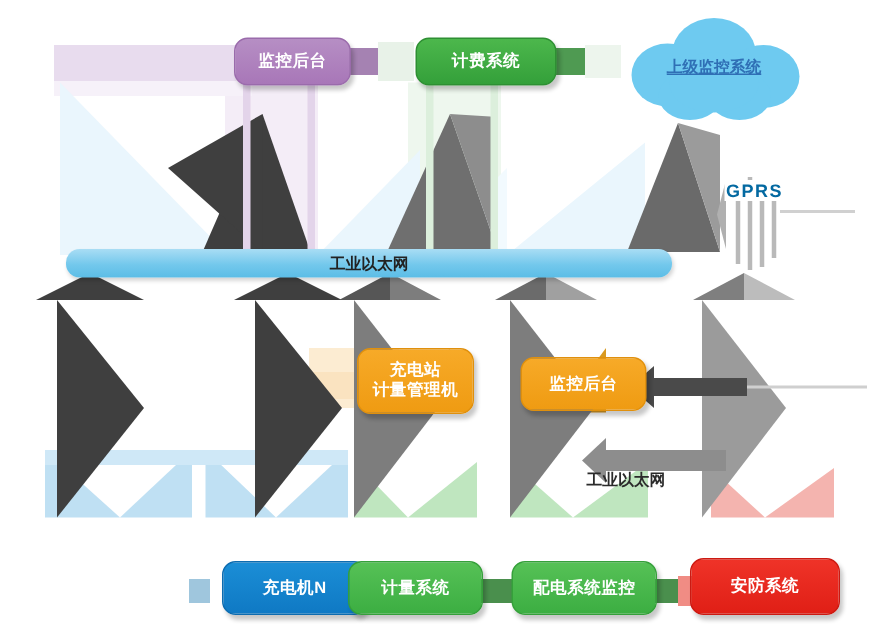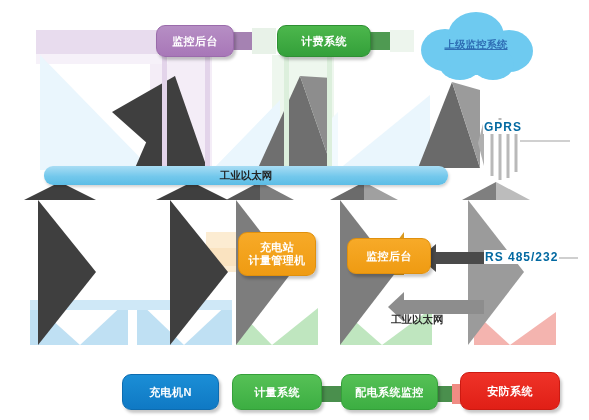--- a/index.html
+++ b/index.html
@@ -178,26 +178,25 @@
     <span class="lbl">充电站
 计量管理机</span>
   </div>
 
   <div class="node n-orange" style="left:347px;top:238px;width:82px;height:34px;">
     <span class="lbl">监控后台</span>
   </div>
 
   <div class="tag" style="left:483px;top:120px;">GPRS</div>
 
-  <div class="tag" style="left:484px;top:250px;">RS 485/232</div>
 
   <div class="tag cn" style="left:390px;top:313px;background:transparent;color:#2b2b2b;">工业以太网</div>
 
 
-  <div class="node n-blue" style="left:122px;top:374px;width:95px;height:34px;text-align:right;">
+  <div class="node n-blue" style="left:148px;top:374px;width:95px;height:34px;text-align:right;">
     <span class="lbl">充电机N</span>
   </div>
 
   <div class="node n-green2" style="left:341px;top:374px;width:95px;height:34px;">
     <span class="lbl">配电系统监控</span>
   </div>
 
   <div class="node n-green2" style="left:232px;top:374px;width:88px;height:34px;">
     <span class="lbl">计量系统</span>
   </div>

